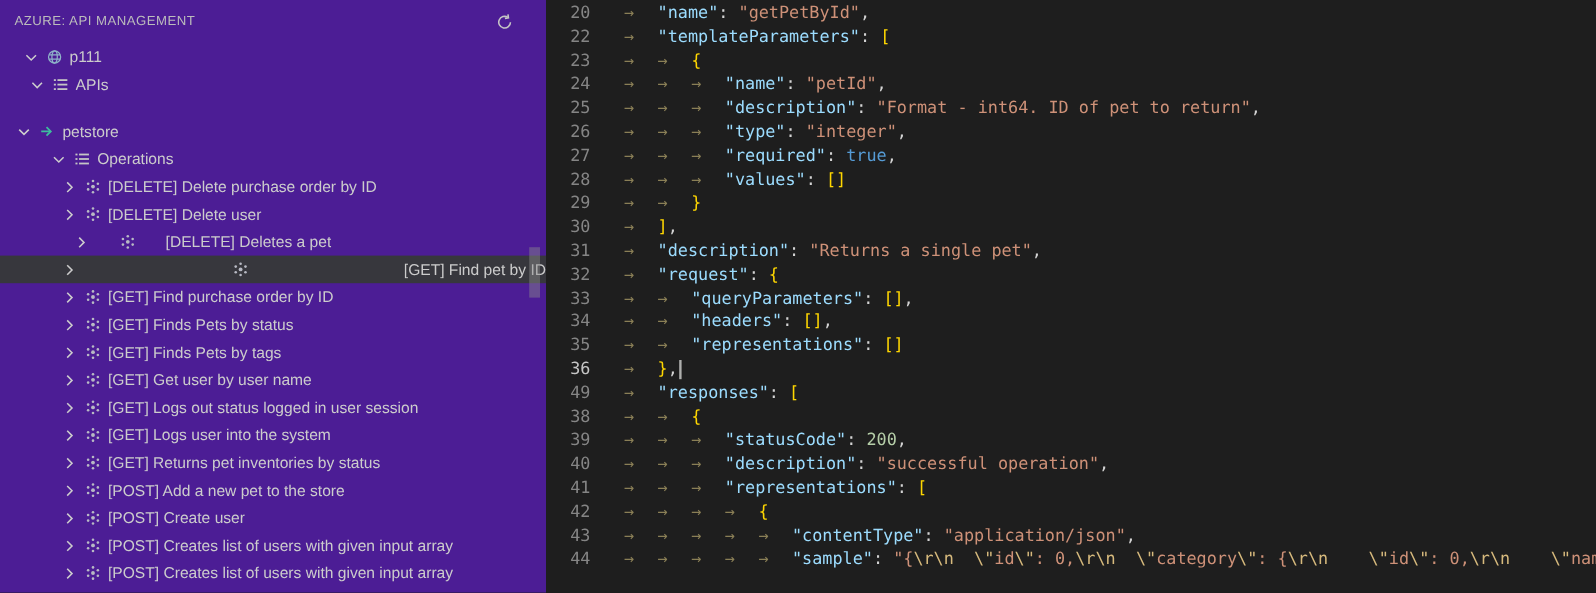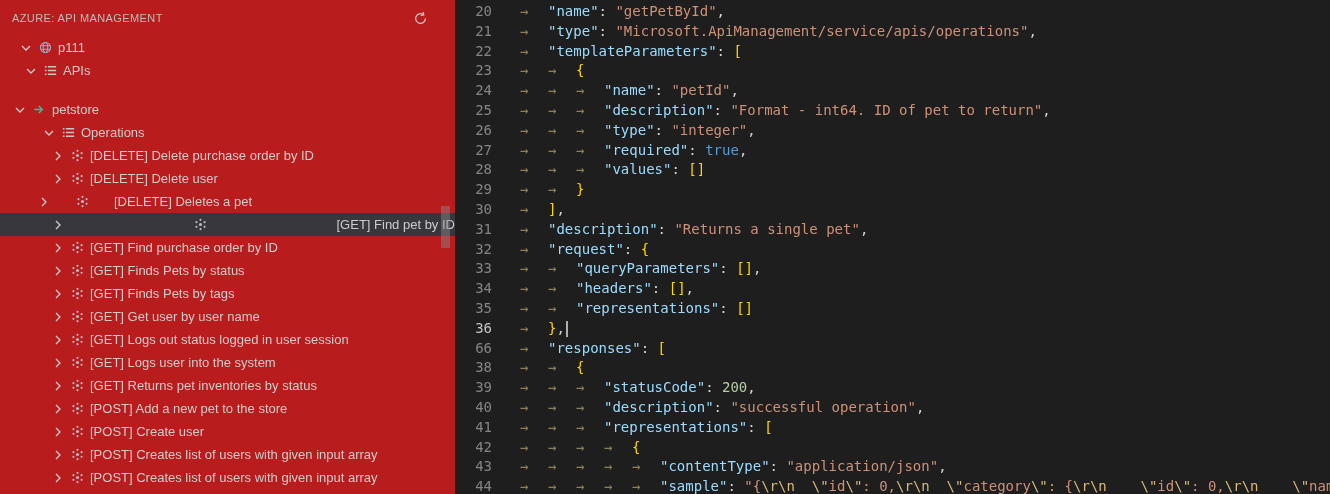--- a/index.html
+++ b/index.html
@@ -7,21 +7,21 @@
   body {
     background:#1e1e1e;
     display:flex;
     font-family:"Liberation Sans", sans-serif;
     color:#cccccc;
   }
 
   
   .sidebar {
     width:455px; flex:none; height:100%;
-    background:#b91c1c;
+    background:#4c1d95;
     position:relative;
     overflow:hidden;
   }
   .sidebar-header {
     height:36px;
     display:flex; align-items:center;
     padding:0 24px 0 12px;
   }
   .sidebar-title {
     font-size:11px; color:#bcbcbc; letter-spacing:.4px;
@@ -217,21 +217,21 @@
             <circle cx="8" cy="3" r="1.15"></circle>
             <circle cx="12.33" cy="5.5" r="1.15"></circle>
             <circle cx="12.33" cy="10.5" r="1.15"></circle>
             <circle cx="8" cy="13" r="1.15"></circle>
             <circle cx="3.67" cy="10.5" r="1.15"></circle>
             <circle cx="3.67" cy="5.5" r="1.15"></circle>
           </svg>
         </span>
         <span class="tree-label">[DELETE] Delete user</span>
       </div>
-      <div class="tree-row" style="padding-left: 36px; gap: 19px;">
+      <div class="tree-row" style="padding-left: 60px; gap: 19px;">
         <span class="chevron">
           <svg viewBox="0 0 16 16">
             <path d="M6 4l4 4-4 4" fill="none" stroke="currentColor" stroke-width="1.3"></path>
           </svg>
         </span>
         <span class="tree-icon">
           <svg viewBox="0 0 16 16" fill="#b8bac4">
             <circle cx="8" cy="8" r="1.7"></circle>
             <circle cx="8" cy="3" r="1.15"></circle>
             <circle cx="12.33" cy="5.5" r="1.15"></circle>
@@ -490,37 +490,36 @@
         </span>
         <span class="tree-label">[POST] Place an order for a pet</span>
       </div>
     </div>
   <div class="sidebar-scrollbar-thumb"></div>
 </div>
 
 <div class="editor">
   <div id="code-area">
       <div class="code-line"><span class="line-number">20</span><span class="line-content"><span class="tab">→</span><span class="tok-key">"name"</span><span class="tok-punc">: </span><span class="tok-str">"getPetById"</span><span class="tok-punc">,</span></span></div>
-      <div class="code-line"><span class="line-number">21</span><span class="line-content"><span class="tab">→</span><span class="tok-key">"type"</span><span class="tok-punc">: </span><span class="tok-str">"Microsoft.ApiManagement/service/apis/operations"</span><span class="tok-punc">,</span></span></div>
       <div class="code-line"><span class="line-number">22</span><span class="line-content"><span class="tab">→</span><span class="tok-key">"templateParameters"</span><span class="tok-punc">: </span><span class="tok-brk">[</span></span></div>
       <div class="code-line"><span class="line-number">23</span><span class="line-content"><span class="tab">→</span><span class="tab">→</span><span class="tok-brk">{</span></span></div>
       <div class="code-line"><span class="line-number">24</span><span class="line-content"><span class="tab">→</span><span class="tab">→</span><span class="tab">→</span><span class="tok-key">"name"</span><span class="tok-punc">: </span><span class="tok-str">"petId"</span><span class="tok-punc">,</span></span></div>
       <div class="code-line"><span class="line-number">25</span><span class="line-content"><span class="tab">→</span><span class="tab">→</span><span class="tab">→</span><span class="tok-key">"description"</span><span class="tok-punc">: </span><span class="tok-str">"Format - int64. ID of pet to return"</span><span class="tok-punc">,</span></span></div>
       <div class="code-line"><span class="line-number">26</span><span class="line-content"><span class="tab">→</span><span class="tab">→</span><span class="tab">→</span><span class="tok-key">"type"</span><span class="tok-punc">: </span><span class="tok-str">"integer"</span><span class="tok-punc">,</span></span></div>
       <div class="code-line"><span class="line-number">27</span><span class="line-content"><span class="tab">→</span><span class="tab">→</span><span class="tab">→</span><span class="tok-key">"required"</span><span class="tok-punc">: </span><span class="tok-kw">true</span><span class="tok-punc">,</span></span></div>
       <div class="code-line"><span class="line-number">28</span><span class="line-content"><span class="tab">→</span><span class="tab">→</span><span class="tab">→</span><span class="tok-key">"values"</span><span class="tok-punc">: </span><span class="tok-brk">[]</span></span></div>
       <div class="code-line"><span class="line-number">29</span><span class="line-content"><span class="tab">→</span><span class="tab">→</span><span class="tok-brk">}</span></span></div>
       <div class="code-line"><span class="line-number">30</span><span class="line-content"><span class="tab">→</span><span class="tok-brk">]</span><span class="tok-punc">,</span></span></div>
       <div class="code-line"><span class="line-number">31</span><span class="line-content"><span class="tab">→</span><span class="tok-key">"description"</span><span class="tok-punc">: </span><span class="tok-str">"Returns a single pet"</span><span class="tok-punc">,</span></span></div>
       <div class="code-line"><span class="line-number">32</span><span class="line-content"><span class="tab">→</span><span class="tok-key">"request"</span><span class="tok-punc">: </span><span class="tok-brk">{</span></span></div>
       <div class="code-line"><span class="line-number">33</span><span class="line-content"><span class="tab">→</span><span class="tab">→</span><span class="tok-key">"queryParameters"</span><span class="tok-punc">: </span><span class="tok-brk">[]</span><span class="tok-punc">,</span></span></div>
       <div class="code-line"><span class="line-number">34</span><span class="line-content"><span class="tab">→</span><span class="tab">→</span><span class="tok-key">"headers"</span><span class="tok-punc">: </span><span class="tok-brk">[]</span><span class="tok-punc">,</span></span></div>
       <div class="code-line"><span class="line-number">35</span><span class="line-content"><span class="tab">→</span><span class="tab">→</span><span class="tok-key">"representations"</span><span class="tok-punc">: </span><span class="tok-brk">[]</span></span></div>
       <div class="code-line"><span class="line-number active">36</span><span class="line-content"><span class="tab">→</span><span class="tok-brk">}</span><span class="tok-punc">,</span><span class="cursor"></span></span></div>
-      <div class="code-line"><span class="line-number">66</span><span class="line-content"><span class="tab">→</span><span class="tok-key">"responses"</span><span class="tok-punc">: </span><span class="tok-brk">[</span></span></div>
+      <div class="code-line"><span class="line-number">49</span><span class="line-content"><span class="tab">→</span><span class="tok-key">"responses"</span><span class="tok-punc">: </span><span class="tok-brk">[</span></span></div>
       <div class="code-line"><span class="line-number">38</span><span class="line-content"><span class="tab">→</span><span class="tab">→</span><span class="tok-brk">{</span></span></div>
       <div class="code-line"><span class="line-number">39</span><span class="line-content"><span class="tab">→</span><span class="tab">→</span><span class="tab">→</span><span class="tok-key">"statusCode"</span><span class="tok-punc">: </span><span class="tok-num">200</span><span class="tok-punc">,</span></span></div>
       <div class="code-line"><span class="line-number">40</span><span class="line-content"><span class="tab">→</span><span class="tab">→</span><span class="tab">→</span><span class="tok-key">"description"</span><span class="tok-punc">: </span><span class="tok-str">"successful operation"</span><span class="tok-punc">,</span></span></div>
       <div class="code-line"><span class="line-number">41</span><span class="line-content"><span class="tab">→</span><span class="tab">→</span><span class="tab">→</span><span class="tok-key">"representations"</span><span class="tok-punc">: </span><span class="tok-brk">[</span></span></div>
       <div class="code-line"><span class="line-number">42</span><span class="line-content"><span class="tab">→</span><span class="tab">→</span><span class="tab">→</span><span class="tab">→</span><span class="tok-brk">{</span></span></div>
       <div class="code-line"><span class="line-number">43</span><span class="line-content"><span class="tab">→</span><span class="tab">→</span><span class="tab">→</span><span class="tab">→</span><span class="tab">→</span><span class="tok-key">"contentType"</span><span class="tok-punc">: </span><span class="tok-str">"application/json"</span><span class="tok-punc">,</span></span></div>
       <div class="code-line"><span class="line-number">44</span><span class="line-content"><span class="tab">→</span><span class="tab">→</span><span class="tab">→</span><span class="tab">→</span><span class="tab">→</span><span class="tok-key">"sample"</span><span class="tok-punc">: </span><span class="tok-str">"{</span><span class="tok-esc">\r\n</span><span class="tok-str">  </span><span class="tok-esc">\"</span><span class="tok-str">id</span><span class="tok-esc">\"</span><span class="tok-str">: 0,</span><span class="tok-esc">\r\n</span><span class="tok-str">  </span><span class="tok-esc">\"</span><span class="tok-str">category</span><span class="tok-esc">\"</span><span class="tok-str">: {</span><span class="tok-esc">\r\n</span><span class="tok-str">    </span><span class="tok-esc">\"</span><span class="tok-str">id</span><span class="tok-esc">\"</span><span class="tok-str">: 0,</span><span class="tok-esc">\r\n</span><span class="tok-str">    </span><span class="tok-esc">\"</span><span class="tok-str">name</span></span></div>
     </div>
 </div>
 

